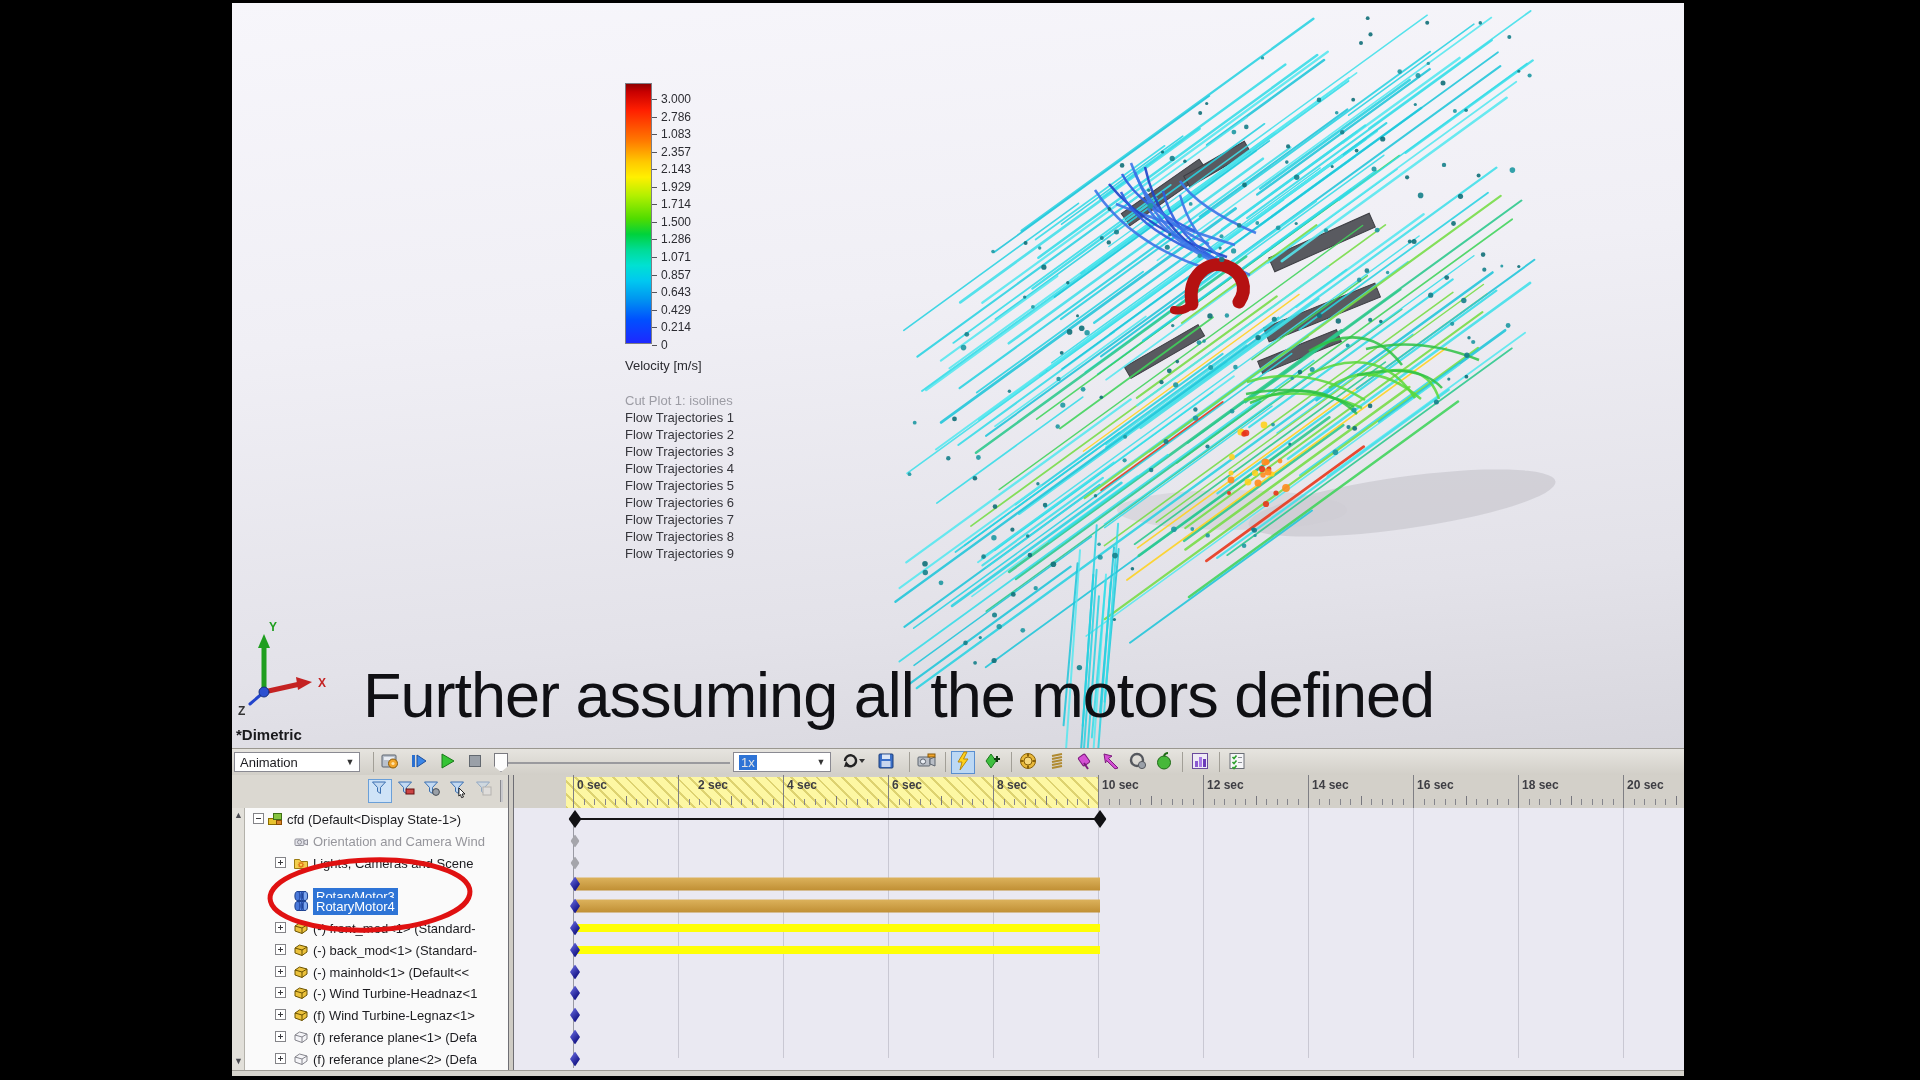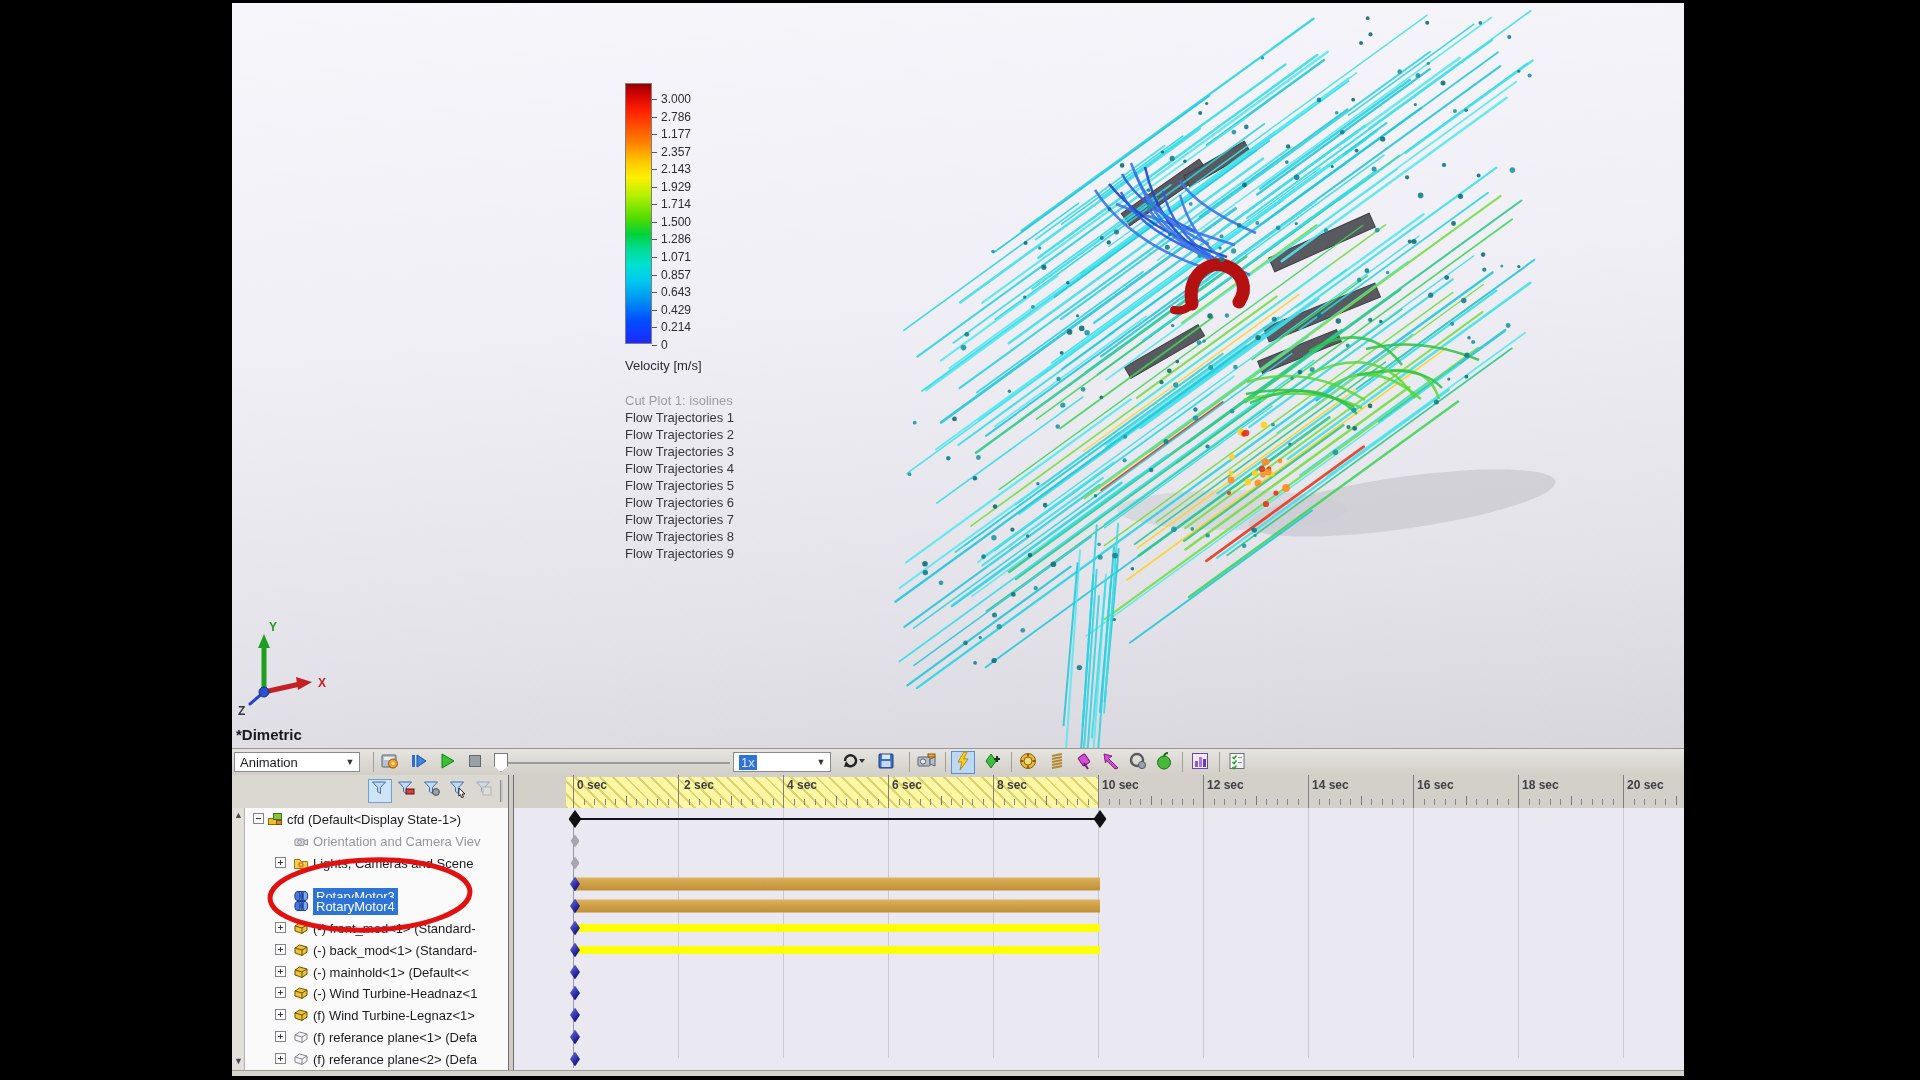--- a/index.html
+++ b/index.html
@@ -473,21 +473,21 @@
       </svg>
 
     <div id="legend">
       <div id="colorbar"></div>
       <div id="cb-labels">
           <div class="cb-tick" style="top: 16px;"></div>
           <div class="cb-label" style="top: 16px;">3.000</div>
           <div class="cb-tick" style="top: 33.55px;"></div>
           <div class="cb-label" style="top: 33.55px;">2.786</div>
           <div class="cb-tick" style="top: 51.1px;"></div>
-          <div class="cb-label" style="top: 51.1px;">1.177</div>
+          <div class="cb-label" style="top: 51.1px;">1.083</div>
           <div class="cb-tick" style="top: 68.65px;"></div>
           <div class="cb-label" style="top: 68.65px;">2.357</div>
           <div class="cb-tick" style="top: 86.2px;"></div>
           <div class="cb-label" style="top: 86.2px;">2.143</div>
           <div class="cb-tick" style="top: 103.75px;"></div>
           <div class="cb-label" style="top: 103.75px;">1.929</div>
           <div class="cb-tick" style="top: 121.3px;"></div>
           <div class="cb-label" style="top: 121.3px;">1.714</div>
           <div class="cb-tick" style="top: 138.85px;"></div>
           <div class="cb-label" style="top: 138.85px;">1.500</div>
@@ -514,20 +514,21 @@
         <div>Flow Trajectories 2</div>
         <div>Flow Trajectories 3</div>
         <div>Flow Trajectories 4</div>
         <div>Flow Trajectories 5</div>
         <div>Flow Trajectories 6</div>
         <div>Flow Trajectories 7</div>
         <div>Flow Trajectories 8</div>
         <div>Flow Trajectories 9</div>
       </div>
 
+    <div id="caption">Further assuming all the motors defined</div>
 
     <div id="triad">
       <svg width="100" height="100">
         <g stroke-linecap="round">
           <line x1="26" y1="72" x2="26" y2="26" stroke="#1f9e1f" stroke-width="5"></line>
           <polygon points="26,14 20,28 32,28" fill="#1f9e1f"></polygon>
           <line x1="26" y1="72" x2="62" y2="64" stroke="#c42222" stroke-width="5"></line>
           <polygon points="74,62 58,57 60,70" fill="#c42222"></polygon>
           <line x1="26" y1="72" x2="12" y2="84" stroke="#2244cc" stroke-width="3"></line>
           <circle cx="26" cy="72" r="5" fill="#2b4fd0" stroke="#17307e"></circle>
@@ -701,21 +702,21 @@
       </div>
       <div style="position: absolute; left: 268px; top: 5px; width: 1px; height: 22px; background: rgb(138, 138, 144); border-right: 2px solid rgb(200, 200, 204);"></div>
     </div>
   <div id="splitter"></div>
   <div id="ruler">
     <div id="ruler-active"></div>
     <div id="ruler-ticks">
         <div class="rl-major" style="left: 59px;"></div>
         <div class="rl-label" style="left: 63px;">0 sec</div>
         <div class="rl-major" style="left: 164px;"></div>
-        <div class="rl-label" style="left: 170px;">2 sec</div>
+        <div class="rl-label" style="left: 184px;">2 sec</div>
         <div class="rl-major" style="left: 269px;"></div>
         <div class="rl-label" style="left: 273px;">4 sec</div>
         <div class="rl-major" style="left: 374px;"></div>
         <div class="rl-label" style="left: 378px;">6 sec</div>
         <div class="rl-major" style="left: 479px;"></div>
         <div class="rl-label" style="left: 483px;">8 sec</div>
         <div class="rl-major" style="left: 584px;"></div>
         <div class="rl-label" style="left: 588px;">10 sec</div>
         <div class="rl-major" style="left: 689px;"></div>
         <div class="rl-label" style="left: 693px;">12 sec</div>
@@ -841,21 +842,21 @@
               <rect x="9.5" y="9.5" width="5" height="4" fill="#d9832a" stroke="#8a4d00"></rect>
             </svg></span>
           <span class="tree-label" style="position: absolute; left: 42px;">cfd (Default&lt;Display State-1&gt;)</span>
         </div>
         <div class="tree-row" style="top: 22px;">
           <span class="tree-icon" style="left: 48px; top: 3px;"><svg width="16" height="16" viewBox="0 0 16 16">
               <rect x="2" y="6" width="9" height="6.5" rx="1" fill="#e4e4ea" stroke="#90909a"></rect>
               <circle cx="6.5" cy="9.2" r="2" fill="none" stroke="#90909a"></circle>
               <path d="M11 8 L14.5 6.5 V12 L11 10.5 Z" fill="#e4e4ea" stroke="#90909a"></path>
             </svg></span>
-          <span class="tree-label gray" style="position: absolute; left: 68px;">Orientation and Camera Viev</span>
+          <span class="tree-label gray" style="position: absolute; left: 68px;">Orientation and Camera Wind</span>
         </div>
         <div class="tree-row" style="top: 44px;">
           <div class="expand-box" style="left: 30px; top: 5px;">
             <i class="exp-h"></i>
             <i class="exp-v"></i>
           </div>
           <span class="tree-icon" style="left: 48px; top: 3px;"><svg width="16" height="16" viewBox="0 0 16 16">
               <path d="M1.5 4.5 h5 l1.5 2 h6.5 v7 h-13 Z" fill="#f3cf4e" stroke="#9a7b12"></path>
               <g stroke="#e07818" stroke-width="1.2">
                 <path d="M4.8 9.8 h6.4 M8 6.6 v6.4 M5.7 7.5 l4.6 4.6 M10.3 7.5 l-4.6 4.6"></path>

